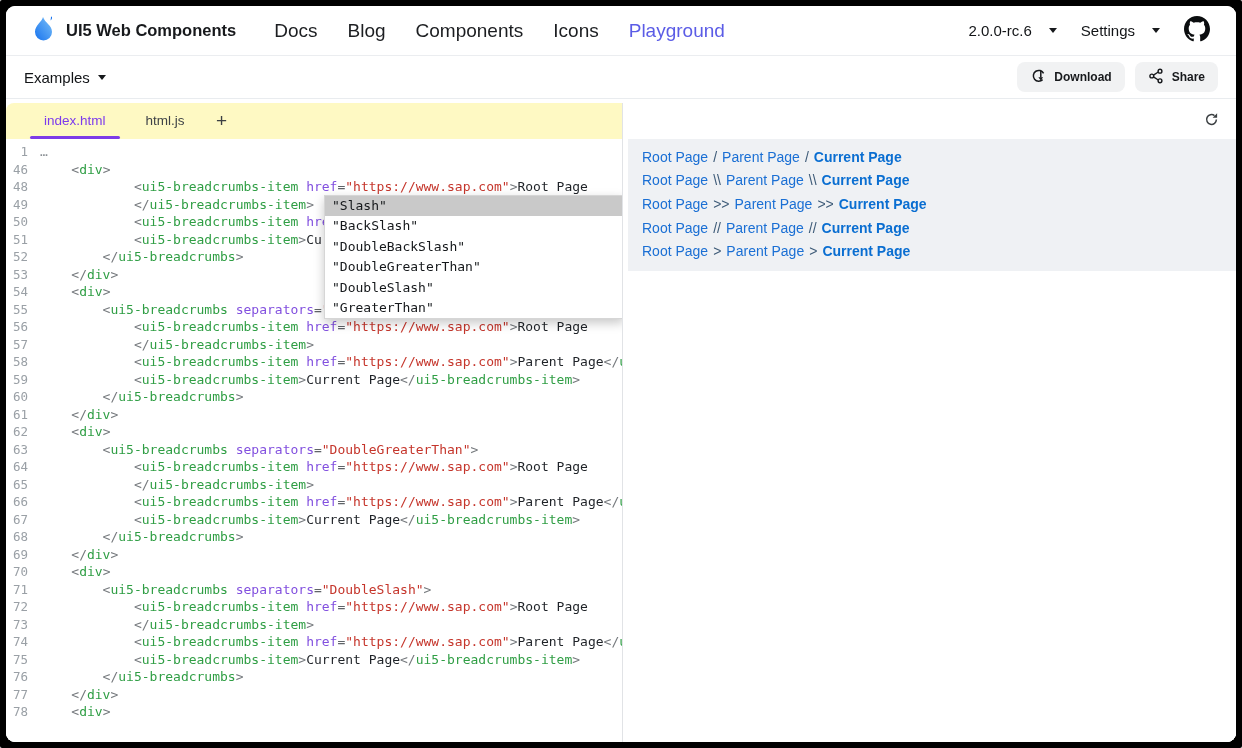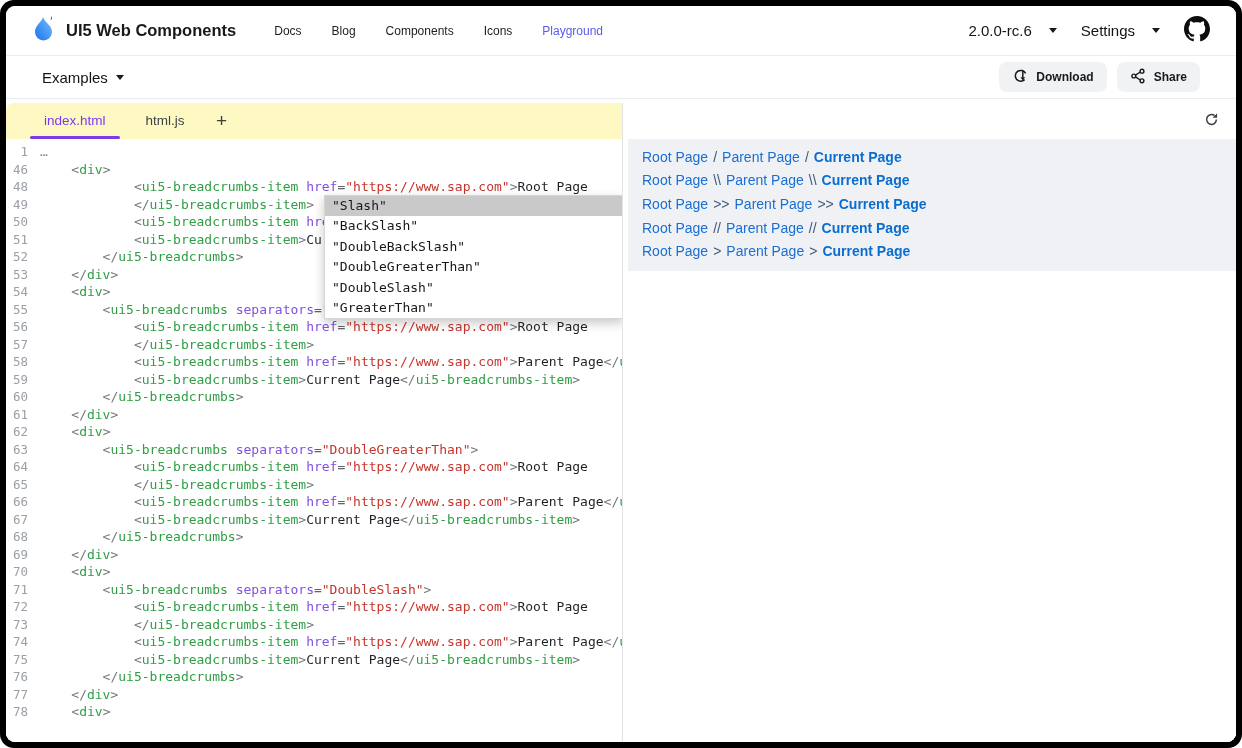--- a/index.html
+++ b/index.html
@@ -1,43 +1,43 @@
 <!DOCTYPE html>
 <html><head>
 <meta charset="utf-8">
 <style>
   * { margin:0; padding:0; box-sizing:border-box; }
   html,body { width:1242px; height:748px; background:#fff; overflow:hidden;
               font-family:"Liberation Sans", sans-serif; }
-  .frame { width:1242px; height:748px; background:#000; border-radius:14px; padding:6px; }
+  .frame { width:1242px; height:748px; background:#000; border-radius:2px; padding:6px; }
   .app { width:100%; height:100%; background:#fff; border-radius:9px; overflow:hidden;
          display:flex; flex-direction:column; }
 
   
   .header { height:50px; flex:0 0 50px; display:flex; align-items:center; padding:0 26px;
             border-bottom:1px solid #ebedf0; background:#fff; }
   .brand { display:flex; align-items:center; gap:10px; }
   .brand-text { font-size:16.5px; font-weight:700; color:#17191c; }
   .main-nav { display:flex; gap:30px; margin-left:38px; }
-  .nav-item { font-size:12px; font-weight:500; color:#1c1e21; cursor:pointer; }
+  .nav-item { font-size:19px; font-weight:500; color:#1c1e21; cursor:pointer; }
   .nav-item.active { color:#5b5ce6; }
   .header-right { margin-left:auto; display:flex; align-items:center; gap:24px; }
   .menu-label { display:flex; align-items:center; gap:17px; font-size:15px; font-weight:500;
                 color:#121417; cursor:pointer; }
   .caret { width:0; height:0; border-left:4.5px solid transparent;
            border-right:4.5px solid transparent; border-top:5.5px solid #17191c; }
   .gh { display:flex; align-items:center; cursor:pointer; }
   .search { width:172px; height:30px; border-radius:15px; background:#e8eaed;
             display:flex; align-items:center; gap:8px; padding:0 12px; }
   .search input { flex:1; min-width:0; background:transparent; border:0; outline:0;
                   font-size:13.5px; color:#202124; font-family:"Liberation Sans",sans-serif; }
   .search input::placeholder { color:#9aa2ab; }
 
   
-  .toolbar { height:43px; flex:0 0 43px; display:flex; align-items:center; padding:0 36px;
+  .toolbar { height:43px; flex:0 0 43px; display:flex; align-items:center; padding:0 18px;
              border-bottom:1px solid #e9ecef; background:#fff; }
   .examples { display:flex; align-items:center; gap:8px; font-size:15px; font-weight:500;
               color:#121417; cursor:pointer; }
   .toolbar-right { margin-left:auto; display:flex; gap:10px; }
   .btn { display:flex; align-items:center; gap:8px; height:30px; padding:0 13px;
          background:#f1f2f3; border:0; border-radius:8px; font-size:12px; font-weight:600;
          color:#17191c; cursor:pointer; font-family:"Liberation Sans",sans-serif; }
 
   
   .main { flex:1; min-height:0; display:flex; padding-top:4px; background:#fff; }

